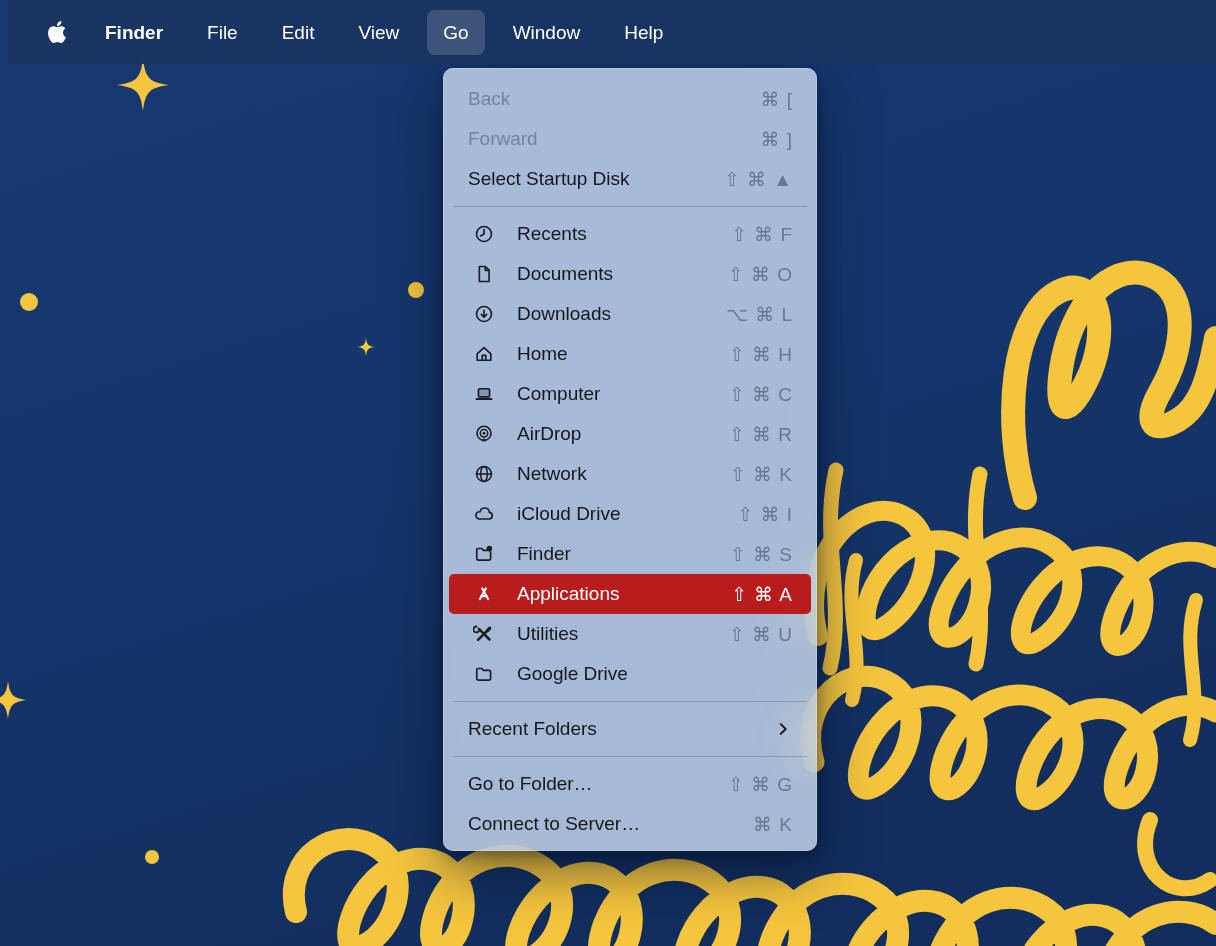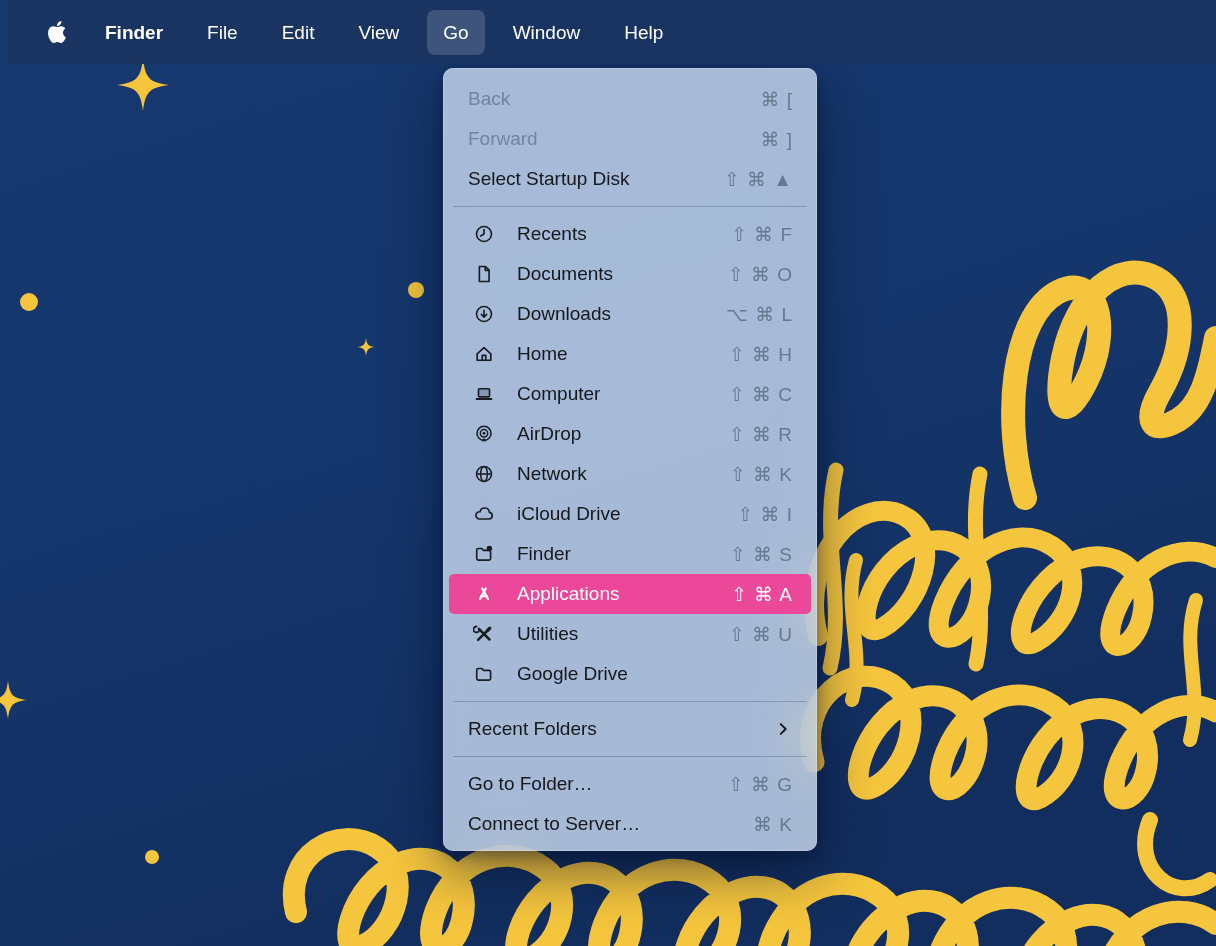--- a/index.html
+++ b/index.html
@@ -37,21 +37,21 @@
     font-size:19px;
     margin-left:10px;
   }
   .menu-item{
     height:40px;display:flex;align-items:center;
     margin:0 6px;padding:0 18px 0 19px;border-radius:5px;
     color:#15181D;
   }
   .menu-item.has-icon{padding-left:24px;}
   .menu-item.disabled{color:#73849E;}
-  .menu-item.selected{background:#ec4899;color:#fff;}
+  .menu-item.selected{background:#b91c1c;color:#fff;}
   .mi-icon{width:22px;height:22px;margin-right:22px;display:flex;align-items:center;justify-content:center;color:#1A1D22;flex:none;}
   .mi-icon svg{width:22px;height:22px;}
   .selected .mi-icon{color:#fff;}
   .mi-label{white-space:nowrap;}
   .mi-spring{flex:1;}
   .mi-shortcut{color:#68798F;white-space:nowrap;letter-spacing:1px;}
   .selected .mi-shortcut{color:#fff;}
   .mi-chevron{display:flex;color:#15181D;margin-right:1px;}
   .mi-chevron svg{width:18px;height:18px;}
   .separator{height:1px;background:rgba(40,60,92,.28);margin:7px 10px;}

